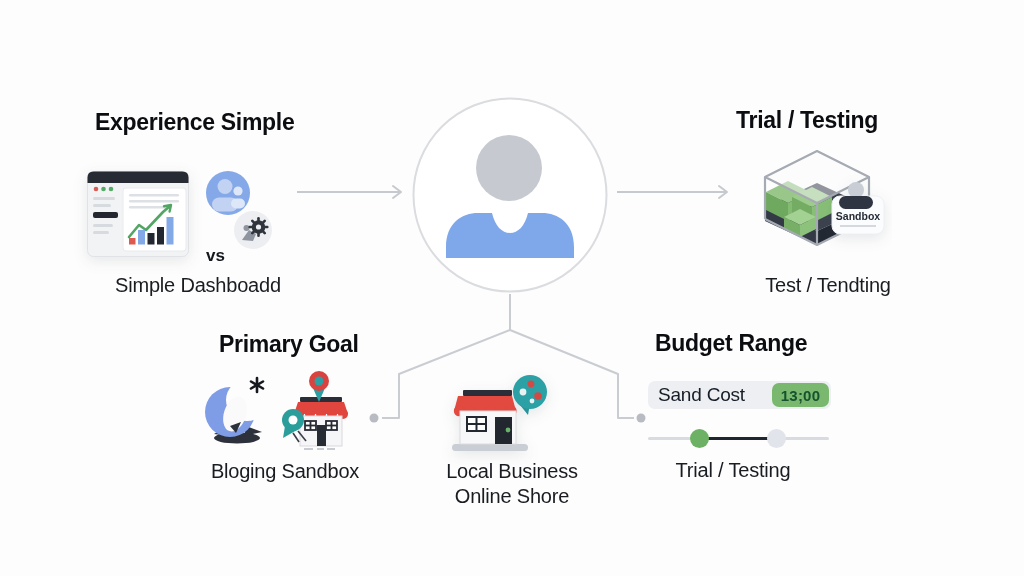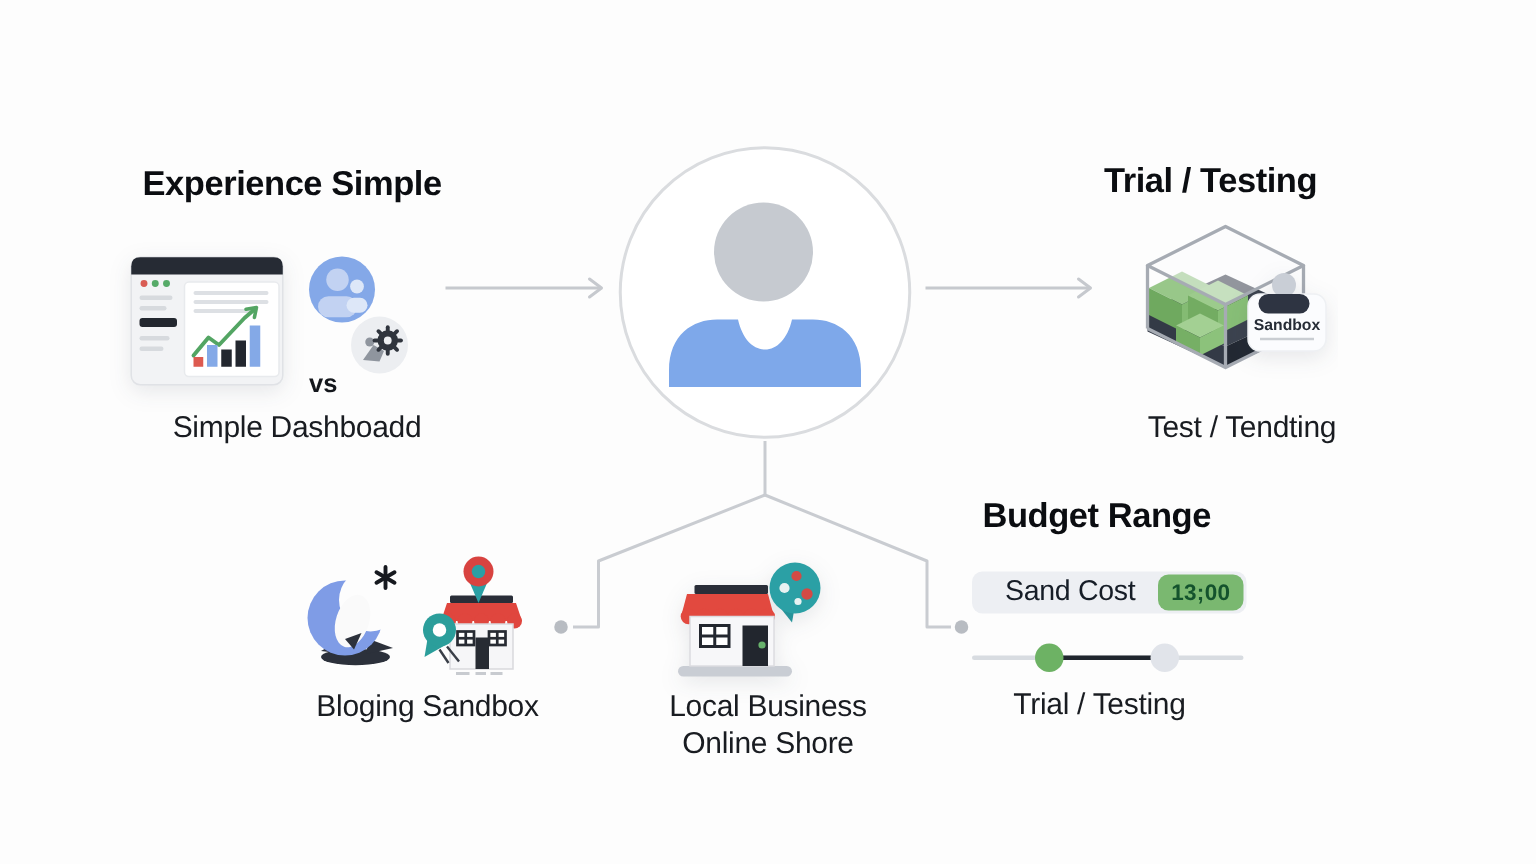--- a/index.html
+++ b/index.html
@@ -16,21 +16,21 @@
   .caption{
     font-size:20px;font-weight:400;color:#191c21;letter-spacing:-0.2px;
     width:220px;text-align:center;white-space:nowrap;
   }
   .caption.twoline{white-space:normal;line-height:25px;}
   .vs-label{font-size:17px;font-weight:600;color:#14171c;}
   .shadowed{filter:drop-shadow(0 4px 7px rgba(30,40,60,0.10));}
   
   .cost-pill{
     left:648px;top:381px;width:183px;height:28px;background:#edeff3;
-    border-radius:7px;display:flex;align-items:center;padding:0 2px 0 22px;
+    border-radius:7px;display:flex;align-items:center;padding:0 2px 0 10px;
     box-sizing:border-box;
   }
   .cost-label{font-size:19px;color:#161d27;flex:1;letter-spacing:-0.2px;}
   .cost-badge{
     width:57px;height:24px;background:#7ab870;border-radius:7px;color:#14532d;
     font-size:15px;font-weight:600;display:flex;align-items:center;justify-content:center;
     letter-spacing:0.2px;
   }
   
   .slider{left:648px;top:429px;width:181px;height:18px;}
@@ -40,20 +40,21 @@
   .slider .knob.green{left:42px;background:#6db264;}
   .slider .knob.gray{left:119px;background:#e1e4ea;}
 </style>
 </head>
 <body>
 
 <div id="stage">
 
   <div class="abs heading" style="left:95px;top:109px;">Experience Simple</div>
   <div class="abs heading" style="left:736px;top:107px;">Trial / Testing</div>
+  <div class="abs heading" style="left:219px;top:331px;">Primary Goal</div>
   <div class="abs heading" style="left:655px;top:330px;">Budget Range</div>
 
   <svg class="abs shadowed" style="left:86px;top:170px;" width="106" height="92" viewBox="0 0 106 92">
     <rect x="1.5" y="1.5" width="101" height="85" rx="6" fill="#f2f3f5" stroke="#e0e2e6"></rect>
     <path d="M1.5,13 L102.5,13 L102.5,7.5 Q102.5,1.5 96.5,1.5 L7.5,1.5 Q1.5,1.5 1.5,7.5 Z" fill="#262b34"></path>
     <circle cx="10" cy="19" r="2.3" fill="#d95c54"></circle>
     <circle cx="17.5" cy="19" r="2.3" fill="#56aa68"></circle>
     <circle cx="25" cy="19" r="2.3" fill="#56aa68"></circle>
     <rect x="7" y="27" width="22" height="3" rx="1.5" fill="#d7dade"></rect>
     <rect x="7" y="34" width="18" height="3" rx="1.5" fill="#d7dade"></rect>

